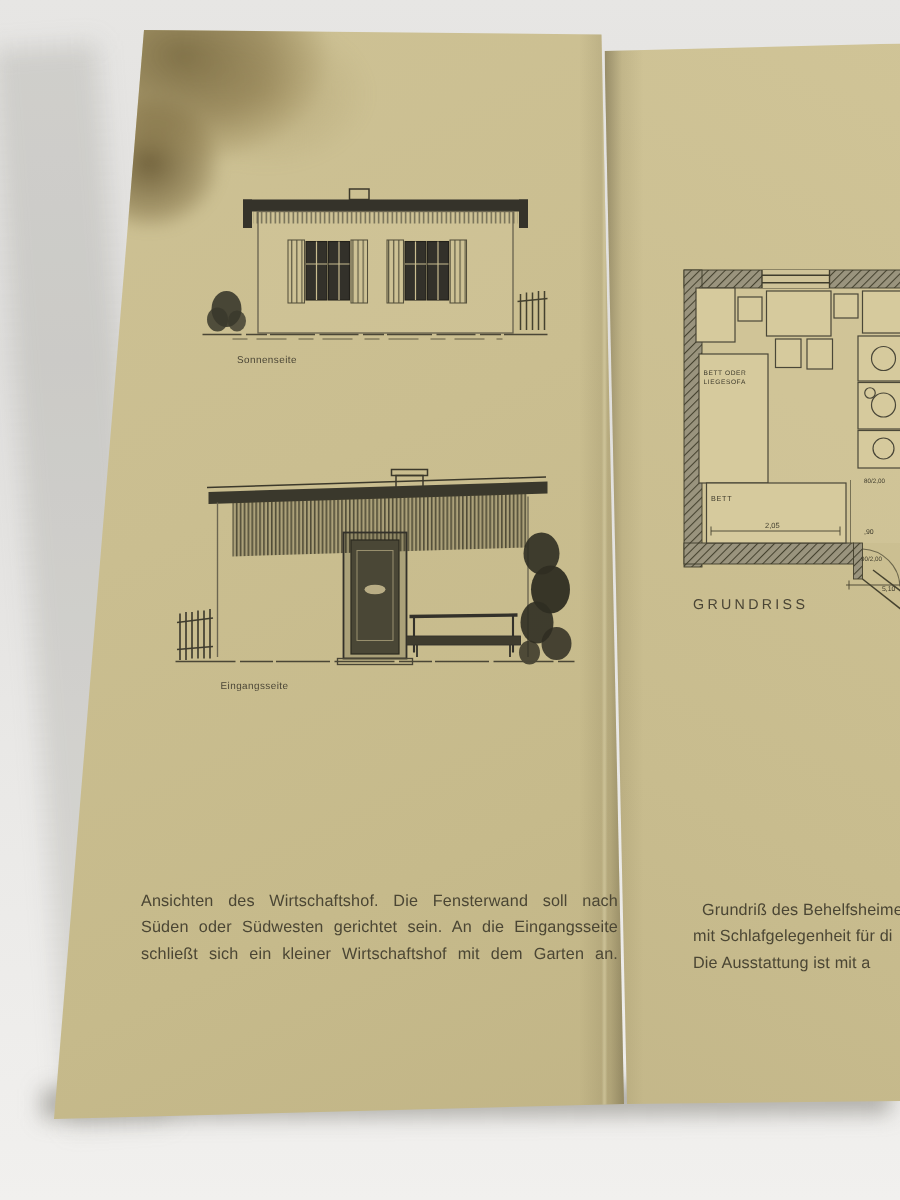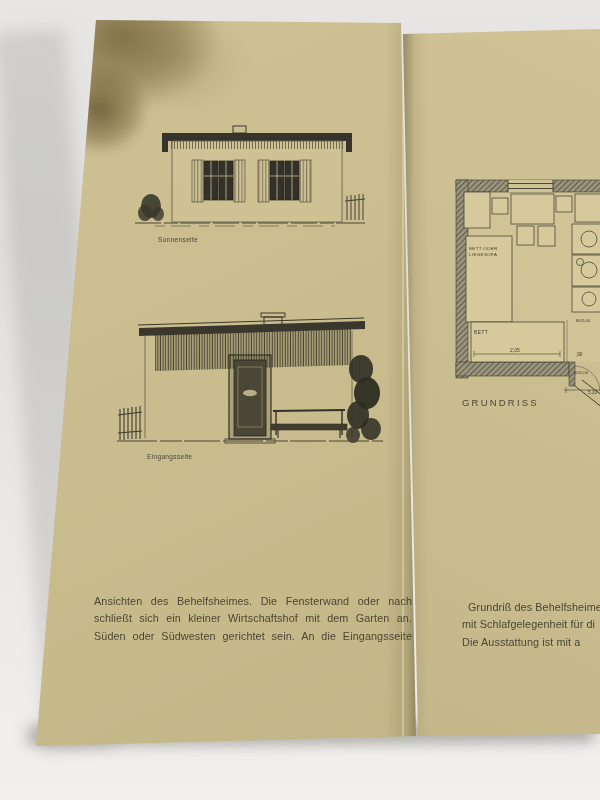--- a/index.html
+++ b/index.html
@@ -184,23 +184,23 @@
         <line x1="25" y1="101" x2="25" y2="134"></line>
       <line x1="3" y1="110" x2="27" y2="107"></line>
         <line x1="3" y1="128" x2="27" y2="126"></line>
     </g>
 
     <path d="M2 136 H 268" stroke="#4a4636" stroke-width="1.1" stroke-dasharray="40 3 22 2 36 3"></path>
     <text x="32" y="154" font-size="6.6" fill="#4b4636" letter-spacing="0.3">Eingangsseite</text>
   </svg>
 
   <div class="caption" style="left:94px;top:593px;width:318px;">
-    <div class="cap-line">Ansichten des Behelfsheimes. Die Fensterwand oder nach</div>
+    <div class="cap-line">Ansichten des Wirtschaftshof. Die Fensterwand soll nach</div>
+    <div class="cap-line">Süden oder Südwesten gerichtet sein. An die Eingangsseite</div>
     <div class="cap-line">schließt sich ein kleiner Wirtschaftshof mit dem Garten an.</div>
-    <div class="cap-line">Süden oder Südwesten gerichtet sein. An die Eingangsseite</div>
   </div>
 </div>
 
 <div class="panel panel-right">
   <div class="crease-right"></div>
 
   <svg width="165" height="250" style="position:absolute;left:448px;top:170px;">
     <defs>
       <pattern id="wallhatch" width="4" height="4" patternUnits="userSpaceOnUse" patternTransform="rotate(45)">
         <rect width="4" height="4" fill="#9a947e"></rect>

